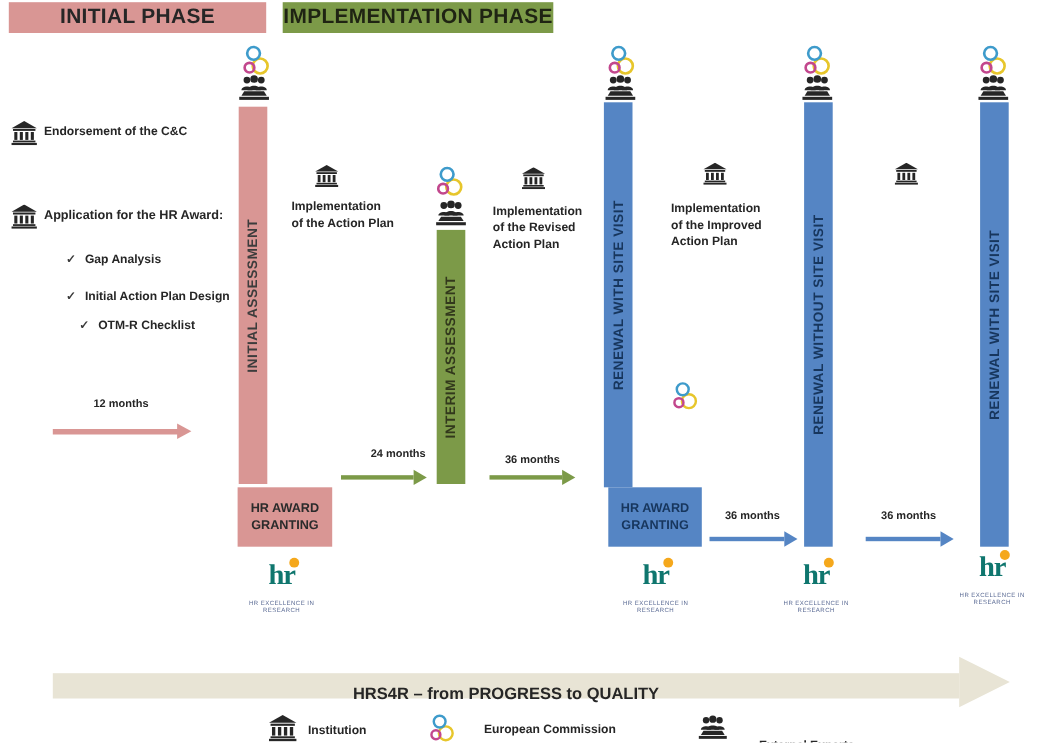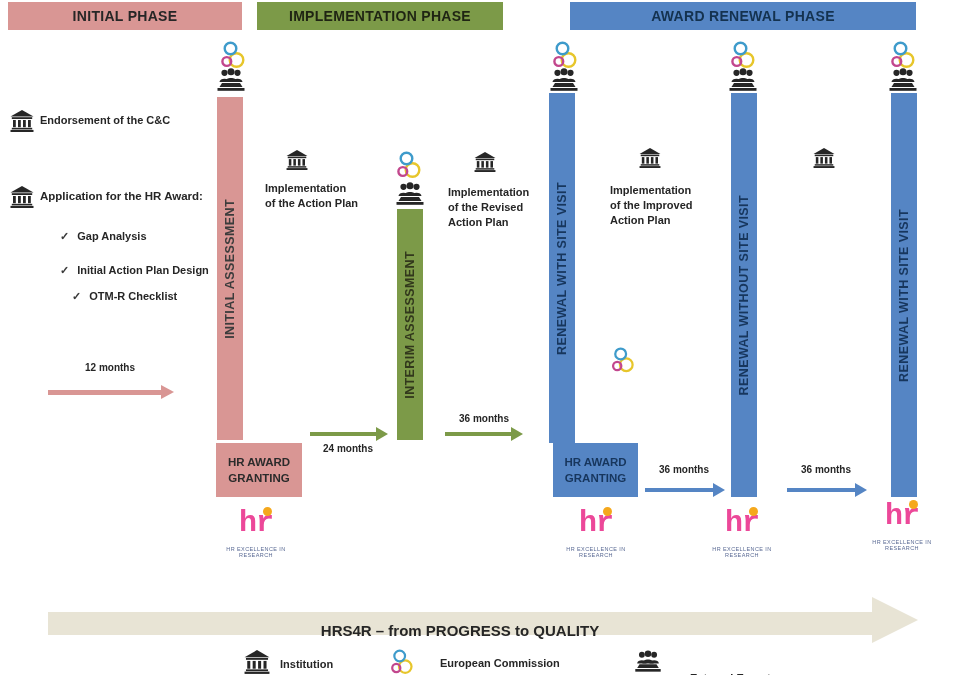--- a/index.html
+++ b/index.html
@@ -1,21 +1,21 @@
 <!DOCTYPE html>
 <html><head>
 <meta charset="utf-8">
 <style>
   * { margin:0; padding:0; box-sizing:border-box; }
   body { font-family:"Liberation Sans", sans-serif; background:#fff; }
   .canvas { position:relative; width:960px; height:675px; background:#ffffff; overflow:hidden; }
 
   
   .phase { position:absolute; top:2px; height:28px; display:flex; align-items:center; justify-content:center;
-           font-weight:bold; font-size:14px; letter-spacing:.3px; }
+           font-weight:bold; font-size:19px; letter-spacing:.3px; }
   .phase-pink  { left:8px;   width:234px; background:#D99694; color:#262626; }
   .phase-green { left:257px; width:246px; background:#7C9A48; color:#1f2413; }
   .phase-blue  { left:570px; width:346px; background:#5585C4; color:#14324f; }
 
   
   .vbar { position:absolute; display:flex; align-items:center; justify-content:center; }
   .vbar span { writing-mode:vertical-rl; transform:rotate(180deg); font-weight:bold; font-size:12.5px;
                letter-spacing:.4px; white-space:nowrap; }
   .vbar-pink  { left:217px; top:97px;  width:26px; height:343px; background:#D99694; color:#3c3c3c; }
   .vbar-green { left:397px; top:209px; width:26px; height:231px; background:#7C9A48; color:#32381c; }
@@ -44,42 +44,41 @@
   .arrow-pink { background:#D99694; height:5px; } .arrow-pink:after { border-left:13px solid #D99694; top:-5.5px; }
   .arrow-green { background:#7C9A48; } .arrow-green:after { border-left:12px solid #7C9A48; }
   .arrow-blue { background:#5585C4; } .arrow-blue:after { border-left:12px solid #5585C4; }
 
   
   .icon { position:absolute; }
   .icon svg { display:block; }
 
   
   .hr-logo { position:absolute; width:76px; text-align:center; }
-  .hr-word { position:relative; display:inline-block; font-weight:bold; font-size:30px; line-height:36px;
-             color:#ec4899; letter-spacing:-1px; font-family:Liberation Mono, monospace; }
+  .hr-word { position:relative; display:inline-block; font-weight:bold; font-size:26px; line-height:36px;
+             color:#0f766e; letter-spacing:-1px; font-family:Liberation Serif, serif; }
   .hr-dot { position:absolute; top:-4px; right:2px; width:9px; height:9px; border-radius:50%; background:#F5A81C; }
   .hr-caption { margin-top:5px; font-size:5.5px; letter-spacing:.4px; color:#5a6a94; font-weight:normal; }
 
   
   .banner-body { position:absolute; left:48px; top:612px; width:824px; height:23px; background:#E8E4D5; }
   .banner-head { position:absolute; left:872px; top:597px; width:0; height:0;
                  border-top:23px solid transparent; border-bottom:23px solid transparent; border-left:46px solid #E8E4D5; }
   .banner-label { position:absolute; left:48px; top:612px; width:824px; height:36px; display:flex;
                   align-items:center; justify-content:center; font-weight:bold; font-size:15px; color:#262626; }
 
   .legend-label { position:absolute; font-weight:bold; font-size:11px; color:#262626; }
 </style>
 </head>
 <body>
 
 <div class="canvas">
 
   <div class="phase phase-pink">INITIAL PHASE</div>
   <div class="phase phase-green">IMPLEMENTATION PHASE</div>
-  <div class="phase phase-blue">AWARD RENEWAL PHASE</div>
 
   <div class="icon" style="left:220px; top:40px;">
     <svg width="26" height="30" viewBox="0 0 26 30" fill="none">
       <circle cx="16.5" cy="20" r="6.8" stroke="#E7C62B" stroke-width="2.4"></circle>
       <circle cx="10.5" cy="8.5" r="5.8" stroke="#3E9BCB" stroke-width="2.4"></circle>
       <circle cx="6.8" cy="21.5" r="4.4" stroke="#C2478D" stroke-width="2.4"></circle>
     </svg>
   </div>
   <div class="icon" style="left:214px; top:68px;">
     <svg width="34" height="24" viewBox="0 0 34 24" fill="#262626">
@@ -281,21 +280,21 @@
       <rect x="13" y="10" width="2.8" height="7.2"></rect>
         <rect x="18" y="10" width="2.8" height="7.2"></rect>
       <rect x="1.8" y="17.8" width="20.4" height="1.6"></rect>
         <rect x="0.5" y="19.9" width="23" height="2.1"></rect>
     </svg>
   </div>
 
   <div class="btxt months" style="left:68px; top:362px;">12 months</div>
   <div class="arrow arrow-pink" style="left:48px; top:390px; width:114px;"></div>
 
-  <div class="btxt months" style="left:306px; top:407px;margin-top:36px;">24 months</div>
+  <div class="btxt months" style="left:320px; top:407px;">24 months</div>
   <div class="arrow arrow-green" style="left:310px; top:432px; width:66px;"></div>
 
   <div class="btxt months" style="left:442px; top:413px;">36 months</div>
   <div class="arrow arrow-green" style="left:445px; top:432px; width:66px;"></div>
 
   <div class="btxt months" style="left:642px; top:464px;">36 months</div>
   <div class="arrow arrow-blue" style="left:645px; top:488px; width:68px;"></div>
 
   <div class="btxt months" style="left:784px; top:464px;">36 months</div>
   <div class="arrow arrow-blue" style="left:787px; top:488px; width:68px;"></div>

